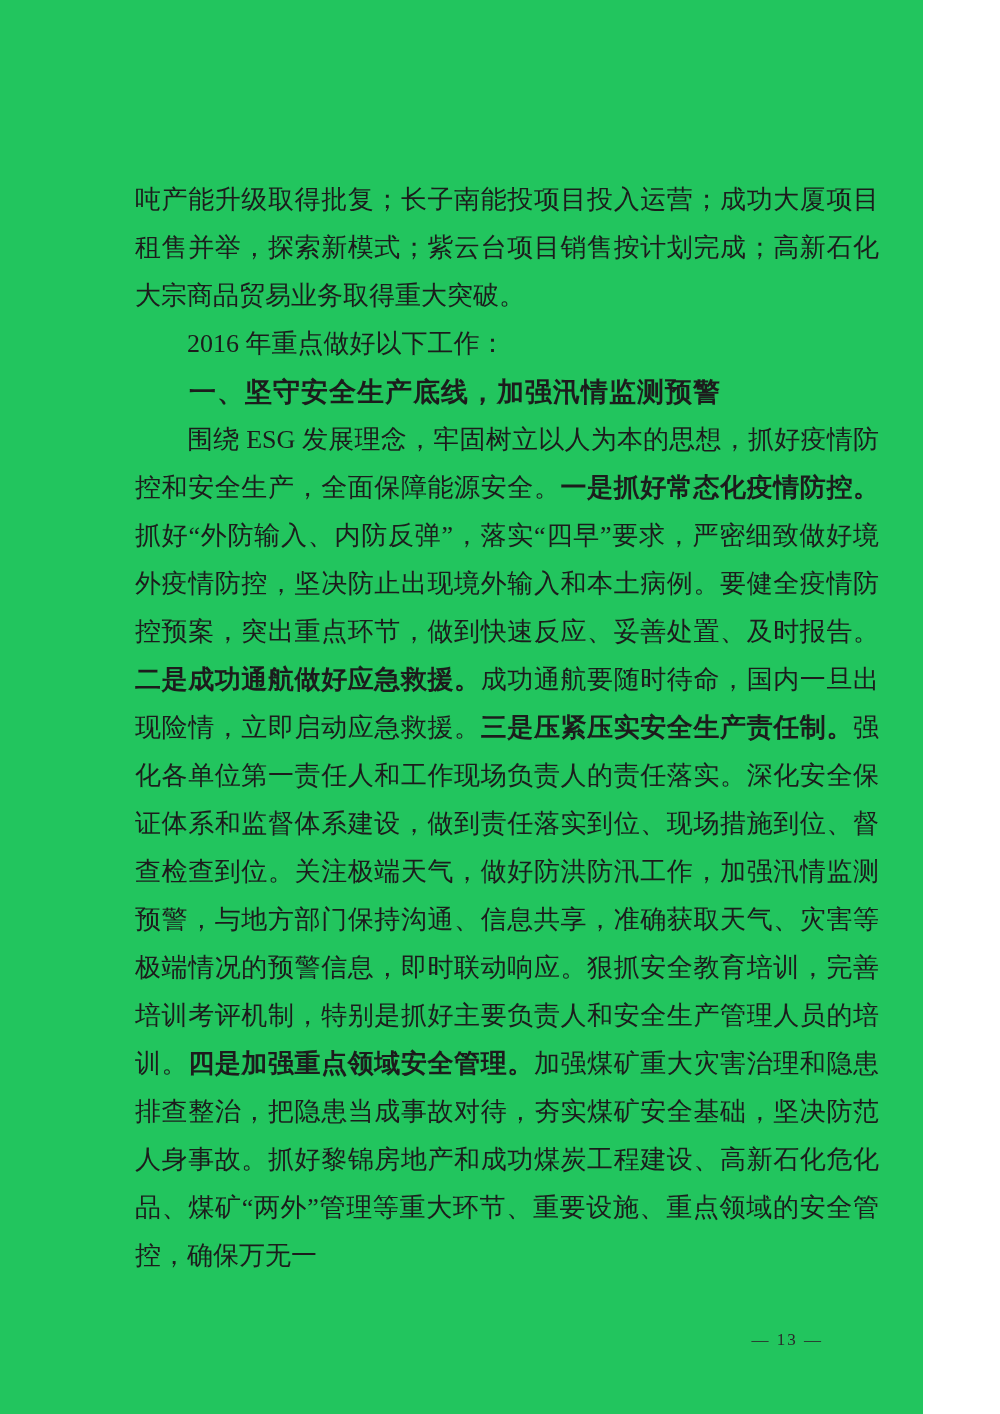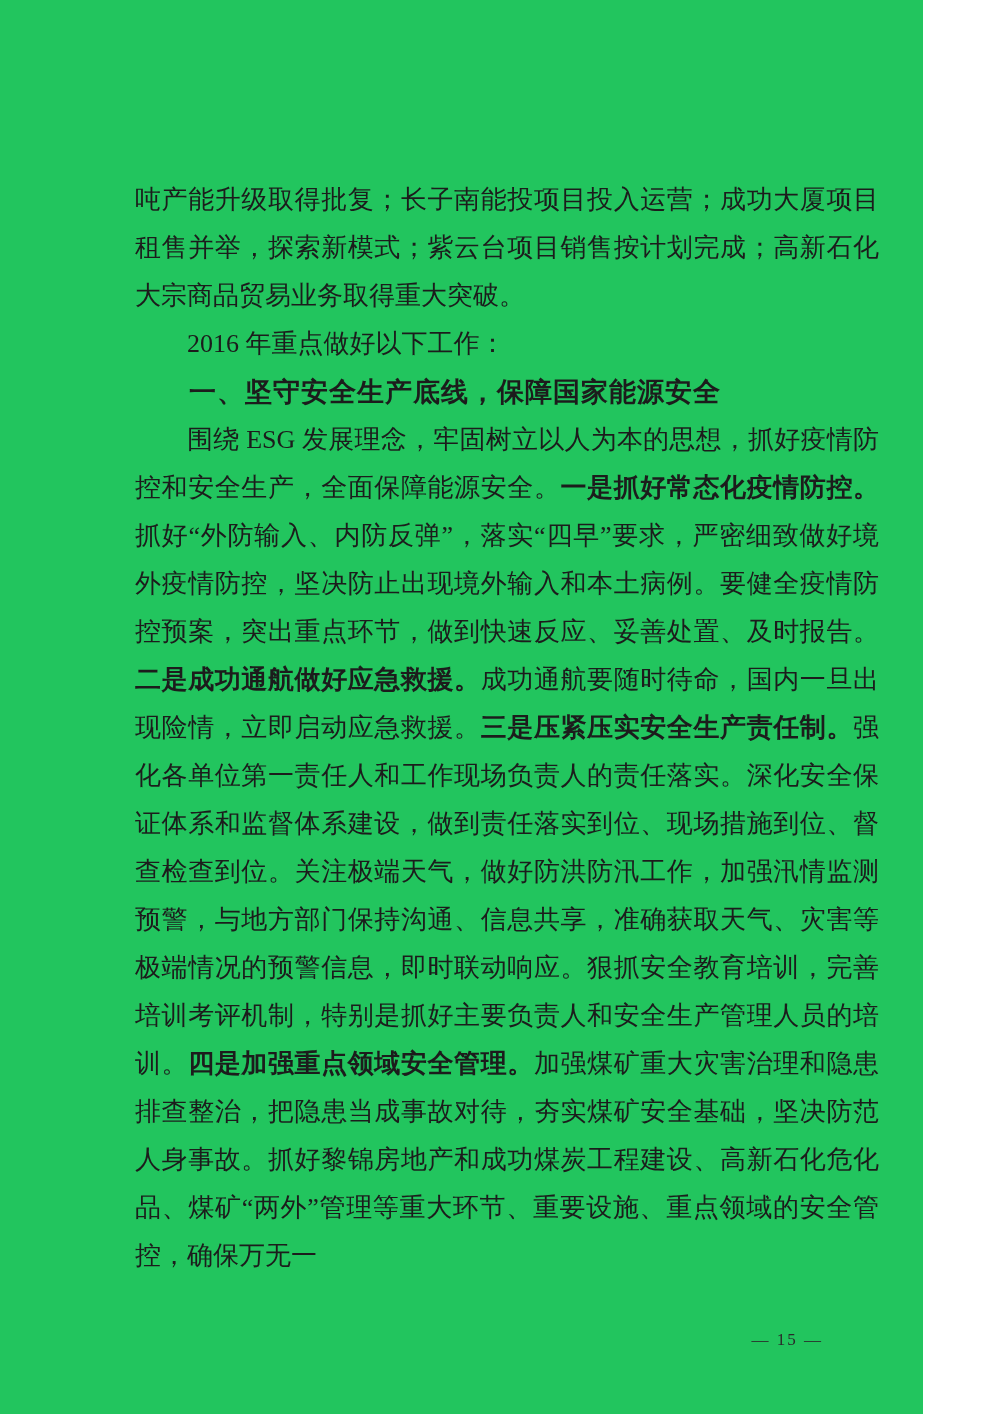--- a/index.html
+++ b/index.html
@@ -55,19 +55,19 @@
     letter-spacing: 2px;
   }
 </style>
 </head>
 <body>
 
 <div class="page">
   <main class="content">
       <p class="body"><span class="run">吨产能升级取得批复；长子南能投项目投入运营；成功大厦项目租售并举，探索新模式；紫云台项目销售按计划完成；高新石化大宗商品贸易业务取得重大突破。</span></p>
       <p class="body indent"><span class="run">2016 年重点做好以下工作：</span></p>
-      <p class="heading indent"><span class="run bold">一、坚守安全生产底线，保障国家能源安全</span></p>
+      <p class="heading indent"><span class="run bold">一、坚守安全生产底线，加强汛情监测预警</span></p>
       <p class="body indent"><span class="run">围绕 ESG 发展理念，牢固树立以人为本的思想，抓好疫情防控和安全生产，全面保障能源安全。</span><span class="run bold">一是抓好常态化疫情防控。</span><span class="run">抓好“外防输入、内防反弹”，落实“四早”要求，严密细致做好境外疫情防控，坚决防止出现境外输入和本土病例。要健全疫情防控预案，突出重点环节，做到快速反应、妥善处置、及时报告。</span><span class="run bold">二是成功通航做好应急救援。</span><span class="run">成功通航要随时待命，国内一旦出现险情，立即启动应急救援。</span><span class="run bold">三是压紧压实安全生产责任制。</span><span class="run">强化各单位第一责任人和工作现场负责人的责任落实。深化安全保证体系和监督体系建设，做到责任落实到位、现场措施到位、督查检查到位。关注极端天气，做好防洪防汛工作，加强汛情监测预警，与地方部门保持沟通、信息共享，准确获取天气、灾害等极端情况的预警信息，即时联动响应。狠抓安全教育培训，完善培训考评机制，特别是抓好主要负责人和安全生产管理人员的培训。</span><span class="run bold">四是加强重点领域安全管理。</span><span class="run">加强煤矿重大灾害治理和隐患排查整治，把隐患当成事故对待，夯实煤矿安全基础，坚决防范人身事故。抓好黎锦房地产和成功煤炭工程建设、高新石化危化品、煤矿“两外”管理等重大环节、重要设施、重点领域的安全管控，确保万无一</span></p>
     </main>
   <footer class="footer">
-    <span>— 15 —</span>
+    <span>— 13 —</span>
   </footer>
 </div>
 
 </body></html>

